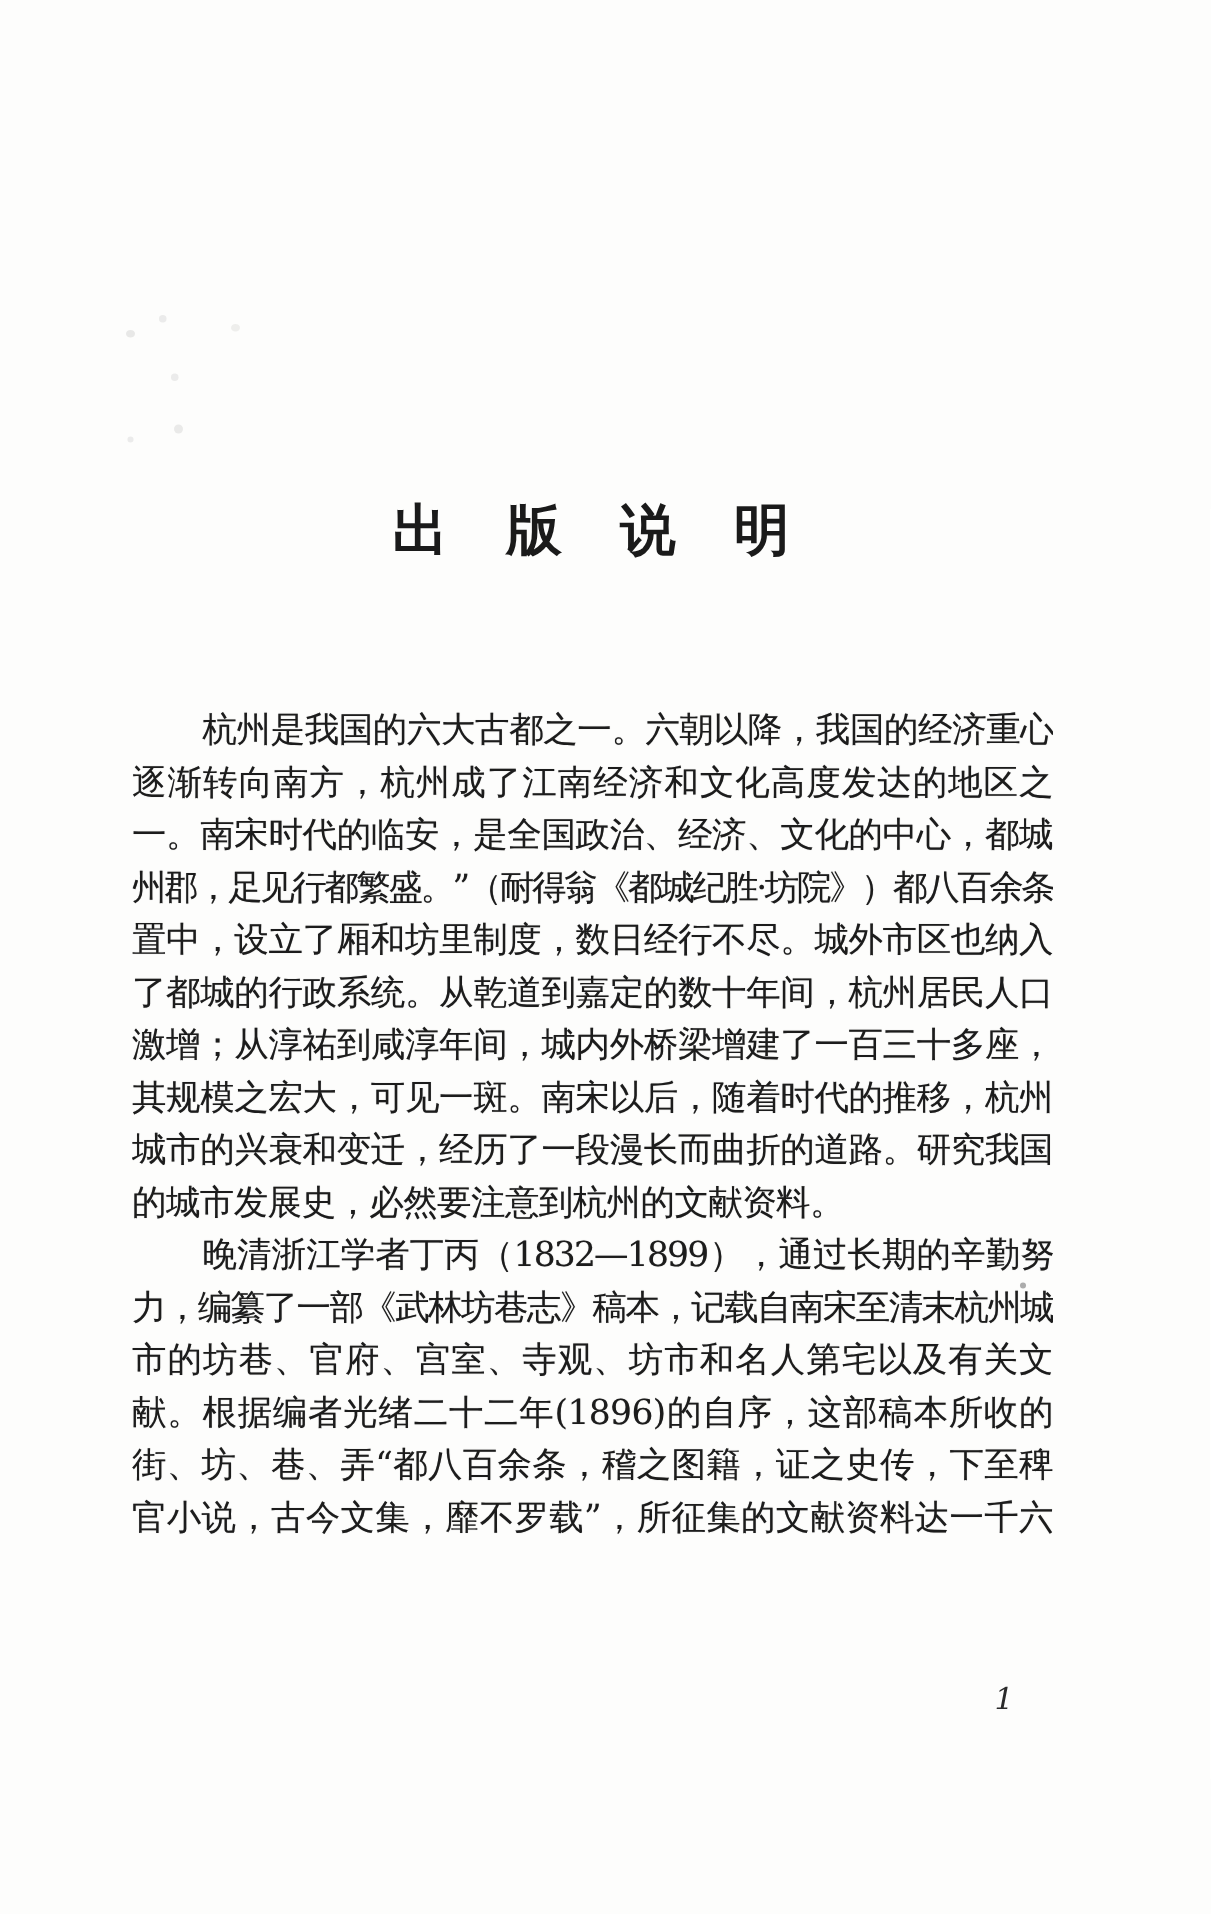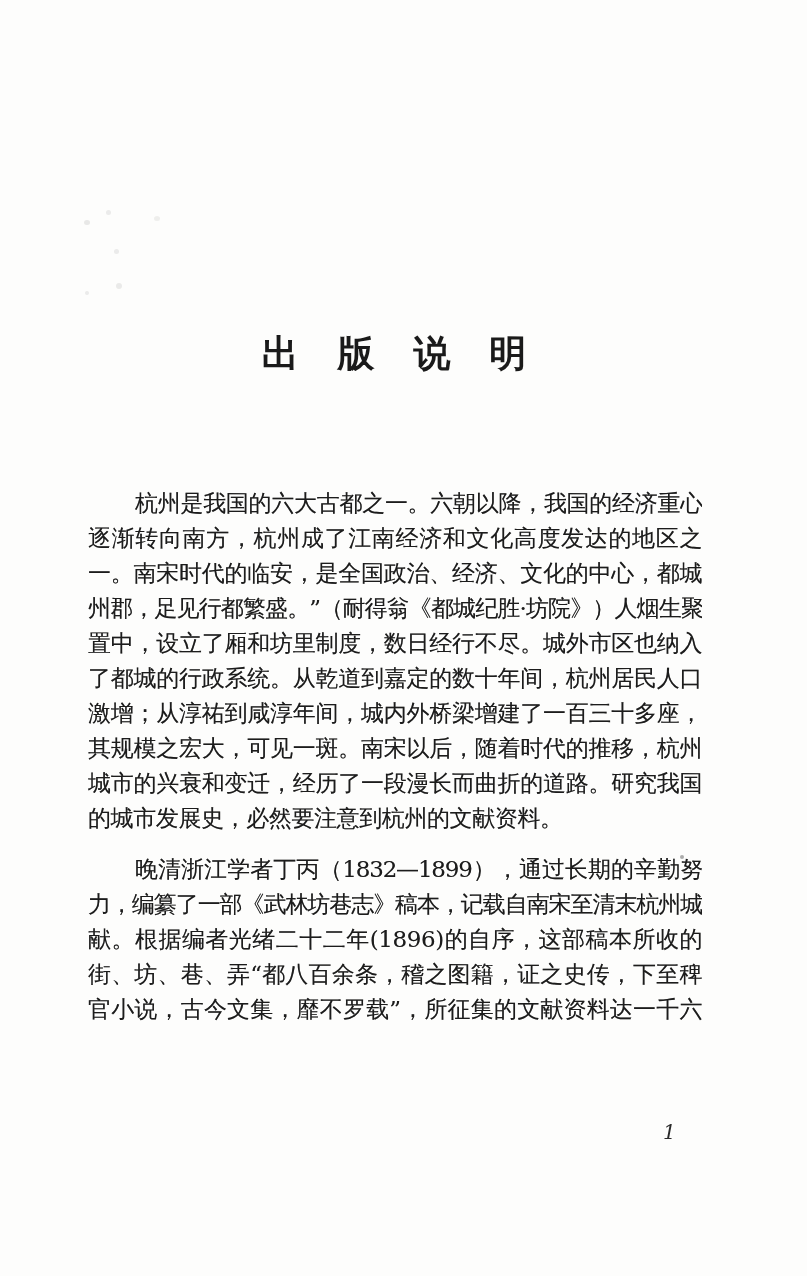--- a/index.html
+++ b/index.html
@@ -43,21 +43,21 @@
   .text-line {
     height: 35px;
     overflow: hidden;
     text-align: justify;
     text-align-last: justify;
     letter-spacing: -0.4px;
     white-space: nowrap;
   }
   .text-line.tight   { letter-spacing: -1.2px; }
   .text-line.tighter { letter-spacing: -1.9px; }
-  .text-line.indent  { text-indent: 47px; margin-top: 16px; }
+  .text-line.indent  { text-indent: 47px; }
   .text-line.para-end {
     text-align: right;
     text-align-last: left;
   }
   .page-number {
     position: absolute;
     left: 663px;
     top: 1120px;
     font-size: 20px;
     font-style: italic;
@@ -88,29 +88,30 @@
   <span class="speck sp5"></span>
   <span class="speck sp6"></span>
   <span class="speck sp7"></span>
 
   <h1 class="page-title">出 版 说 明</h1>
 
   <div class="body-text">
     <div class="text-line tight indent">杭州是我国的六大古都之一。六朝以降，我国的经济重心</div>
     <div class="text-line">逐渐转向南方，杭州成了江南经济和文化高度发达的地区之</div>
     <div class="text-line">一。南宋时代的临安，是全国政治、经济、文化的中心，都城</div>
-    <div class="text-line tighter">州郡，足见行都繁盛。”（耐得翁《都城纪胜·坊院》）人烟生聚</div>
+    <div class="text-line tighter">州郡，足见行都繁盛。”（耐得翁《都城纪胜·坊院》）都八百余条</div>
     <div class="text-line">置中，设立了厢和坊里制度，数日经行不尽。城外市区也纳入</div>
     <div class="text-line">了都城的行政系统。从乾道到嘉定的数十年间，杭州居民人口</div>
     <div class="text-line">激增；从淳祐到咸淳年间，城内外桥梁增建了一百三十多座，</div>
     <div class="text-line">其规模之宏大，可见一斑。南宋以后，随着时代的推移，杭州</div>
     <div class="text-line">城市的兴衰和变迁，经历了一段漫长而曲折的道路。研究我国</div>
     <div class="text-line para-end">的城市发展史，必然要注意到杭州的文献资料。</div>
     <div class="text-line tight indent">晚清浙江学者丁丙（1832—1899），通过长期的辛勤努</div>
     <div class="text-line tight">力，编纂了一部《武林坊巷志》稿本，记载自南宋至清末杭州城</div>
+    <div class="text-line">市的坊巷、官府、宫室、寺观、坊市和名人第宅以及有关文</div>
     <div class="text-line">献。根据编者光绪二十二年(1896)的自序，这部稿本所收的</div>
     <div class="text-line">街、坊、巷、弄“都八百余条，稽之图籍，证之史传，下至稗</div>
     <div class="text-line">官小说，古今文集，靡不罗载”，所征集的文献资料达一千六</div>
   </div>
 
   <div class="page-number">1</div>
 
 </div>
 
 </body></html>

